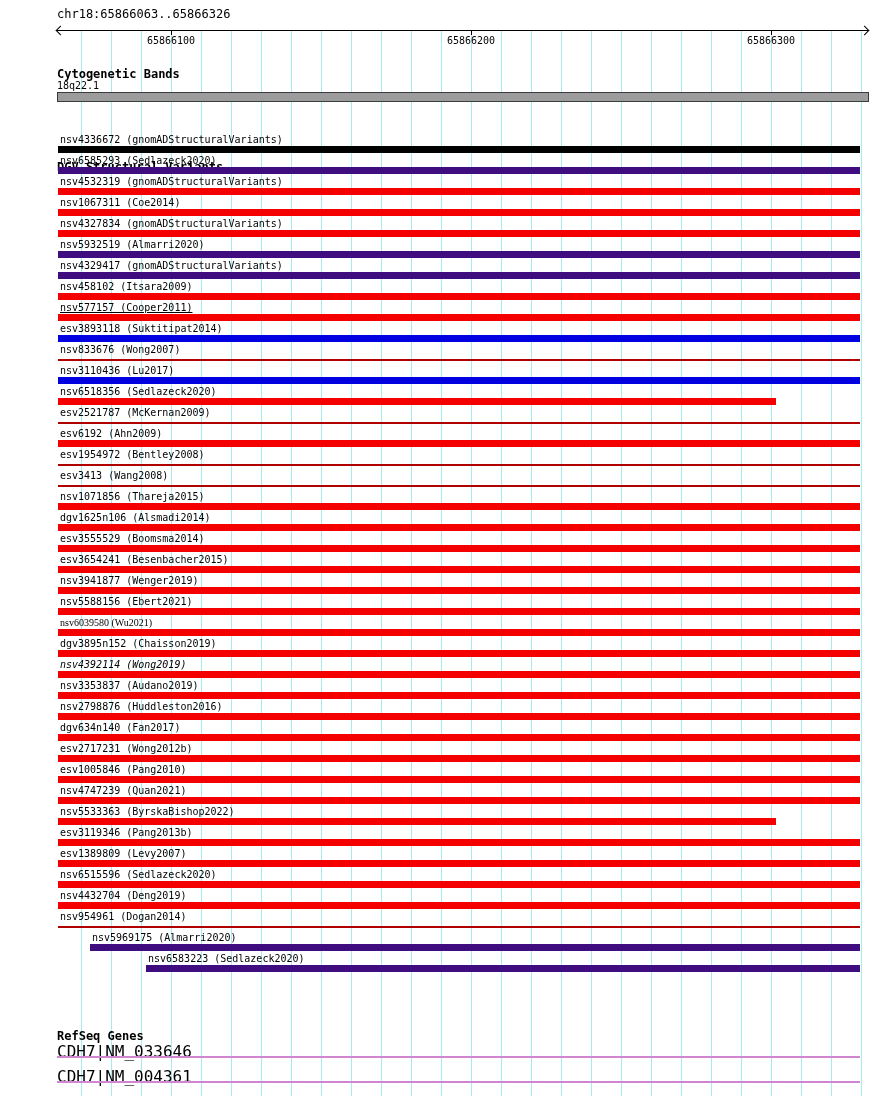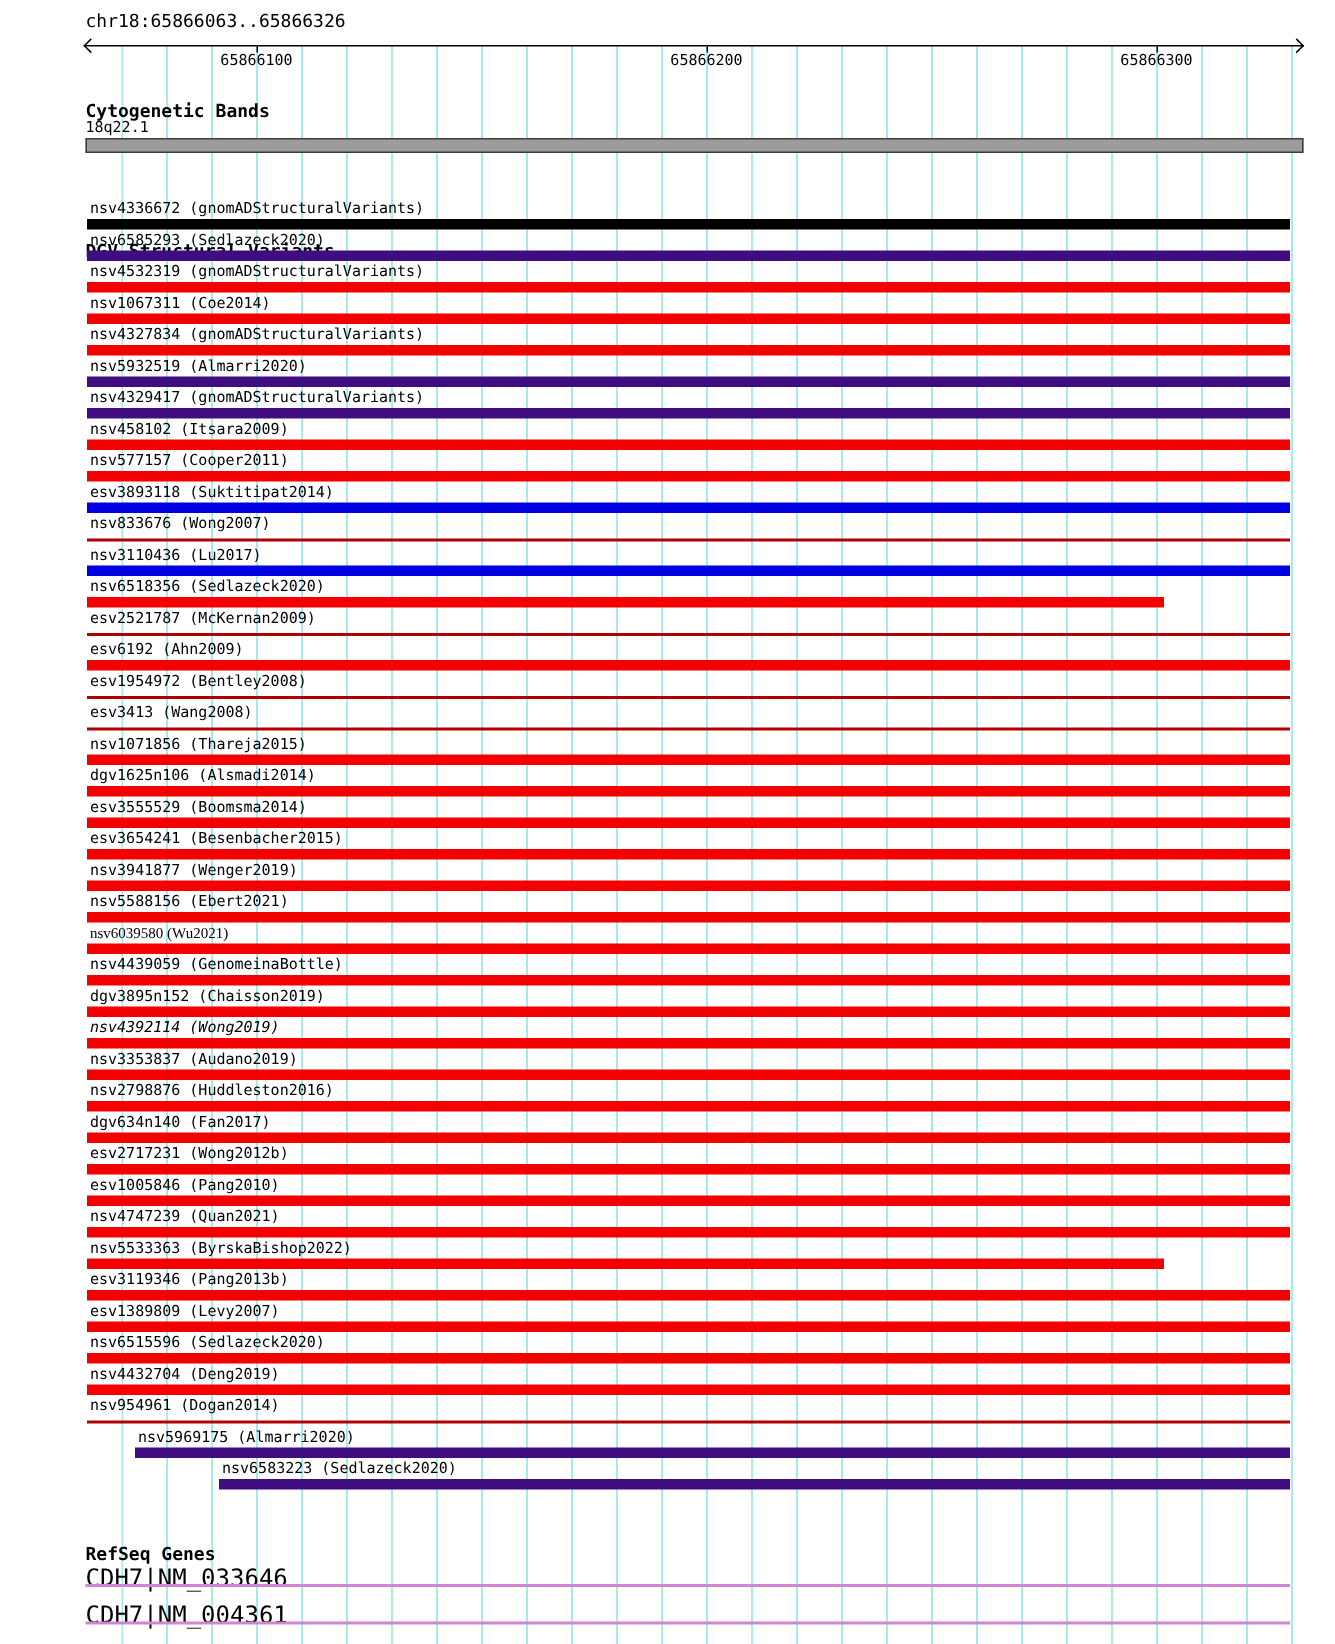--- a/index.html
+++ b/index.html
@@ -95,21 +95,21 @@
         </div>
         <div class="variant-row">
           <div class="variant-label" style="left: 60px;">nsv4329417 (gnomADStructuralVariants)</div>
           <div class="variant-bar" style="left: 58px; width: 802px; background: rgb(63, 13, 128);"></div>
         </div>
         <div class="variant-row">
           <div class="variant-label" style="left: 60px;">nsv458102 (Itsara2009)</div>
           <div class="variant-bar" style="left: 58px; width: 802px; background: rgb(244, 0, 0);"></div>
         </div>
         <div class="variant-row">
-          <div class="variant-label" style="left: 60px;">nsv577157 (Cooper2011)</div>
+          <div class="variant-label" style="left: 60px; text-decoration: underline;">nsv577157 (Cooper2011)</div>
           <div class="variant-bar" style="left: 58px; width: 802px; background: rgb(244, 0, 0);"></div>
         </div>
         <div class="variant-row">
           <div class="variant-label" style="left: 60px;">esv3893118 (Suktitipat2014)</div>
           <div class="variant-bar" style="left: 58px; width: 802px; background: rgb(0, 0, 224);"></div>
         </div>
         <div class="variant-row">
           <div class="variant-label" style="left: 60px;">nsv833676 (Wong2007)</div>
           <div class="variant-bar thin" style="left: 58px; width: 802px; background: rgb(176, 0, 0);"></div>
         </div>
@@ -156,24 +156,20 @@
         <div class="variant-row">
           <div class="variant-label" style="left: 60px;">nsv3941877 (Wenger2019)</div>
           <div class="variant-bar" style="left: 58px; width: 802px; background: rgb(244, 0, 0);"></div>
         </div>
         <div class="variant-row">
           <div class="variant-label" style="left: 60px;">nsv5588156 (Ebert2021)</div>
           <div class="variant-bar" style="left: 58px; width: 802px; background: rgb(244, 0, 0);"></div>
         </div>
         <div class="variant-row">
           <div class="variant-label" style="left: 60px; font-family: Liberation Serif, serif;">nsv6039580 (Wu2021)</div>
-          <div class="variant-bar" style="left: 58px; width: 802px; background: rgb(244, 0, 0);"></div>
-        </div>
-        <div class="variant-row">
-          <div class="variant-label" style="left: 60px;">nsv4439059 (GenomeinaBottle)</div>
           <div class="variant-bar" style="left: 58px; width: 802px; background: rgb(244, 0, 0);"></div>
         </div>
         <div class="variant-row">
           <div class="variant-label" style="left: 60px;">dgv3895n152 (Chaisson2019)</div>
           <div class="variant-bar" style="left: 58px; width: 802px; background: rgb(244, 0, 0);"></div>
         </div>
         <div class="variant-row">
           <div class="variant-label" style="left: 60px; font-style: italic;">nsv4392114 (Wong2019)</div>
           <div class="variant-bar" style="left: 58px; width: 802px; background: rgb(244, 0, 0);"></div>
         </div>

